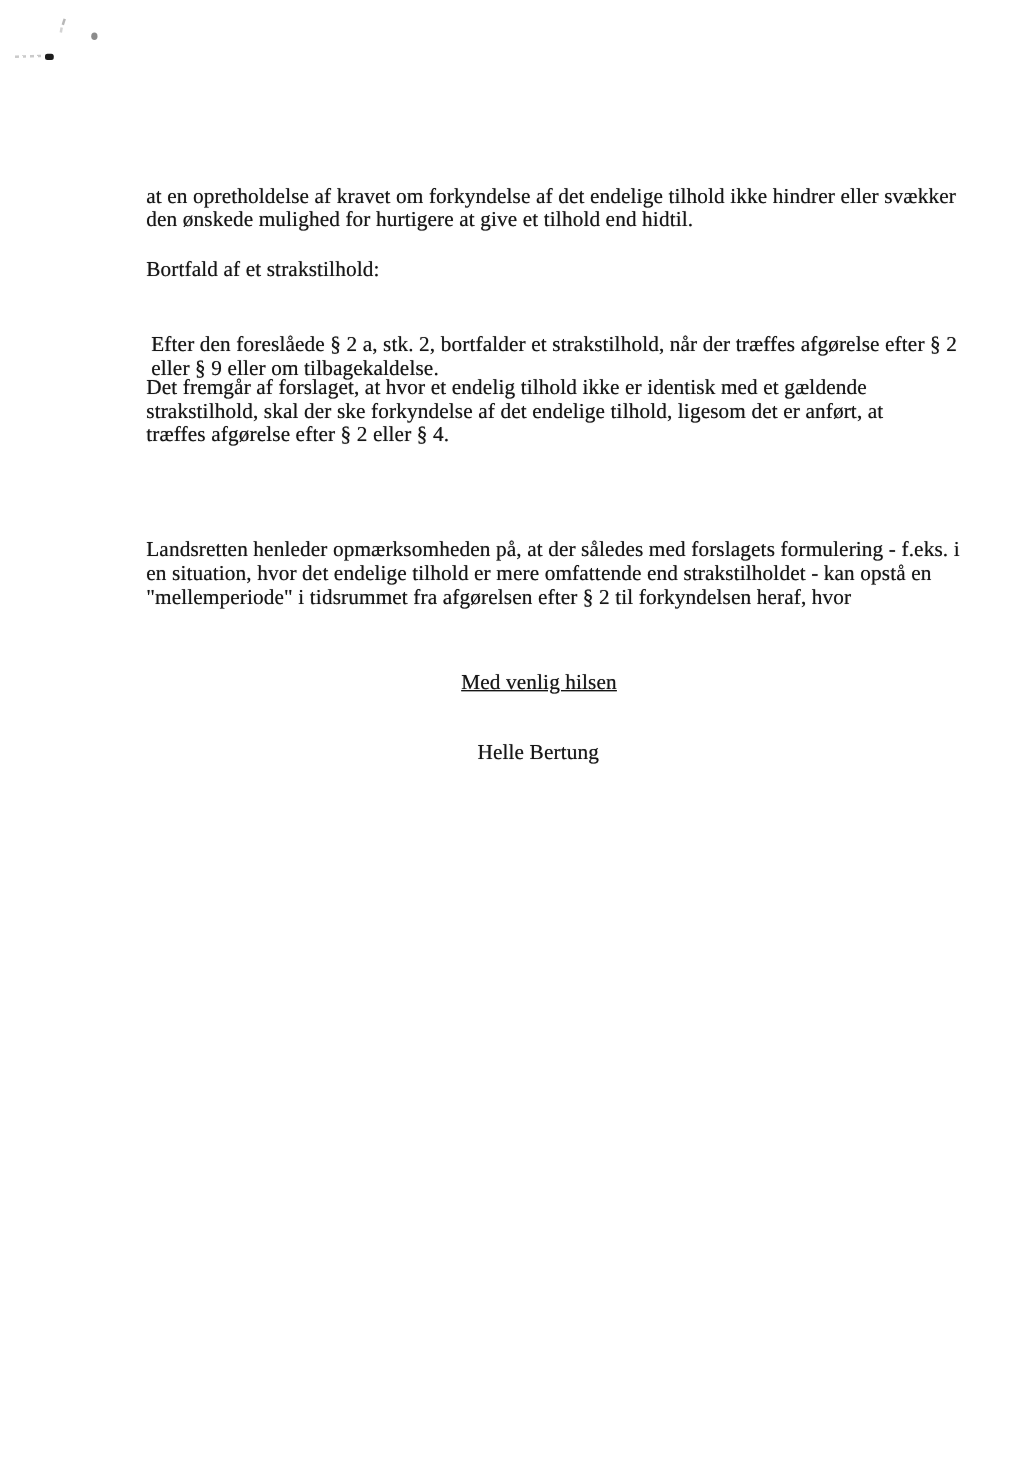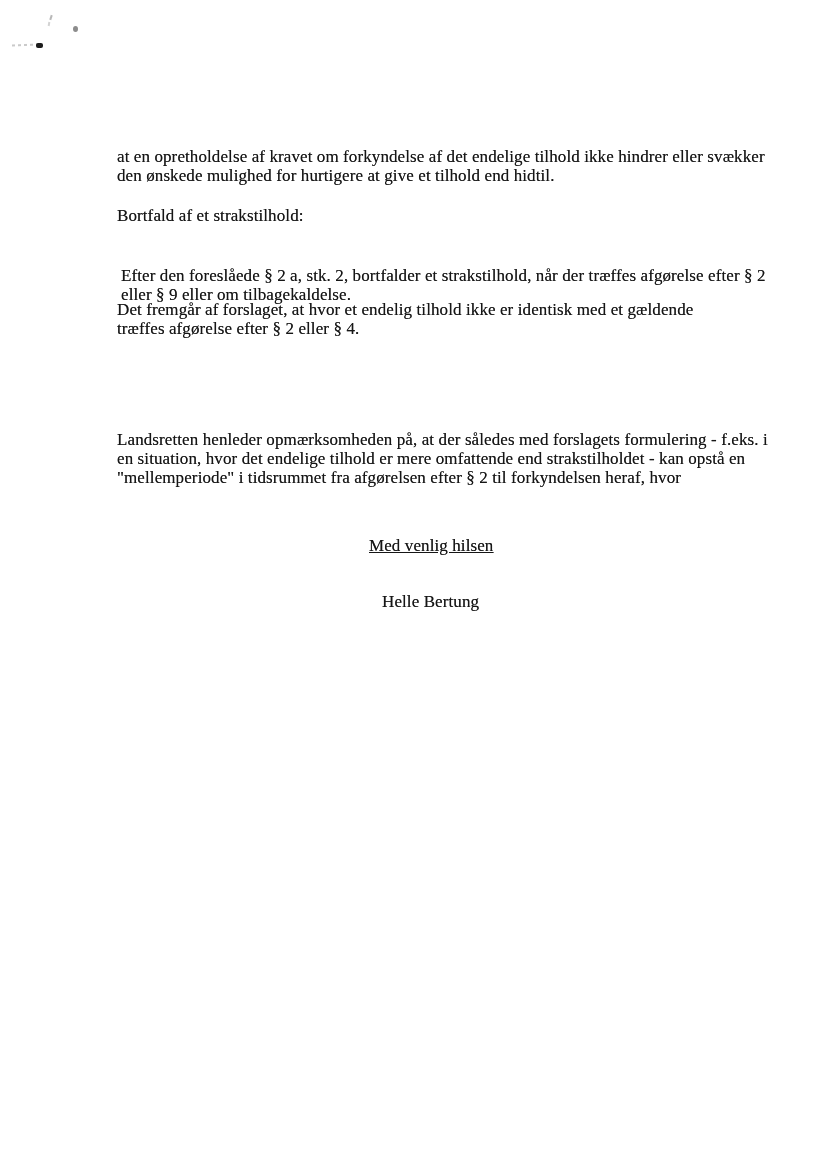--- a/index.html
+++ b/index.html
@@ -72,20 +72,21 @@
     <span class="heading">Bortfald af et strakstilhold:</span>
   </div>
 
   <div class="textblock" style="left:121px; top:242px;margin-top:24px;">
     <div>Efter den foreslåede § 2 a, stk. 2, bortfalder et strakstilhold, når der træffes afgørelse efter § 2</div>
     <div>eller § 9 eller om tilbagekaldelse.</div>
   </div>
 
   <div class="textblock" style="left:117px; top:300px;font-family:Liberation Serif, serif;">
     <div>Det fremgår af forslaget, at hvor et endelig tilhold ikke er identisk med et gældende</div>
+    <div>strakstilhold, skal der ske forkyndelse af det endelige tilhold, ligesom det er anført, at</div>
     <div>træffes afgørelse efter § 2 eller § 4.</div>
   </div>
 
   <div class="textblock" style="left:117px; top:417px;margin-top:13px;">
     <div>Landsretten henleder opmærksomheden på, at der således med forslagets formulering - f.eks. i</div>
     <div>en situation, hvor det endelige tilhold er mere omfattende end strakstilholdet - kan opstå en</div>
     <div>"mellemperiode" i tidsrummet fra afgørelsen efter § 2 til forkyndelsen heraf, hvor</div>
   </div>
 
   <div class="textblock" style="left:369px; top:536px;text-decoration:underline;">Med venlig hilsen</div>

